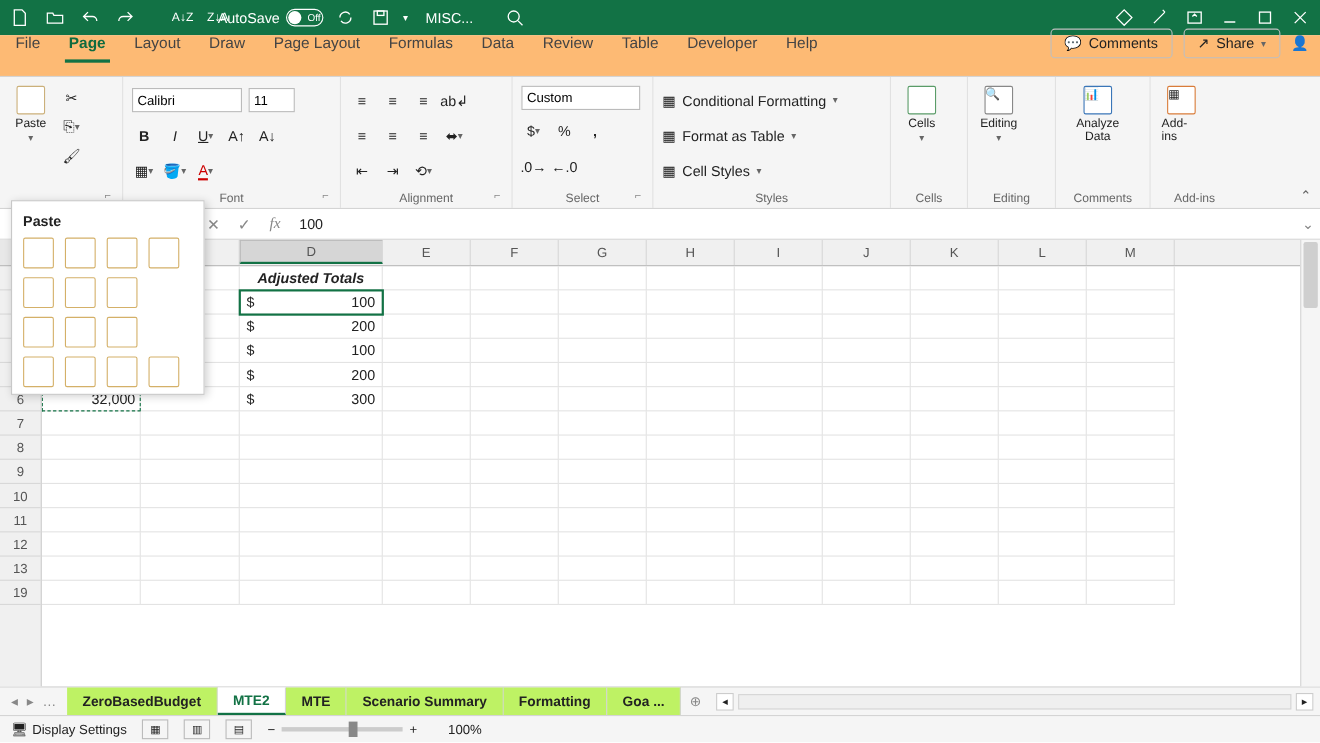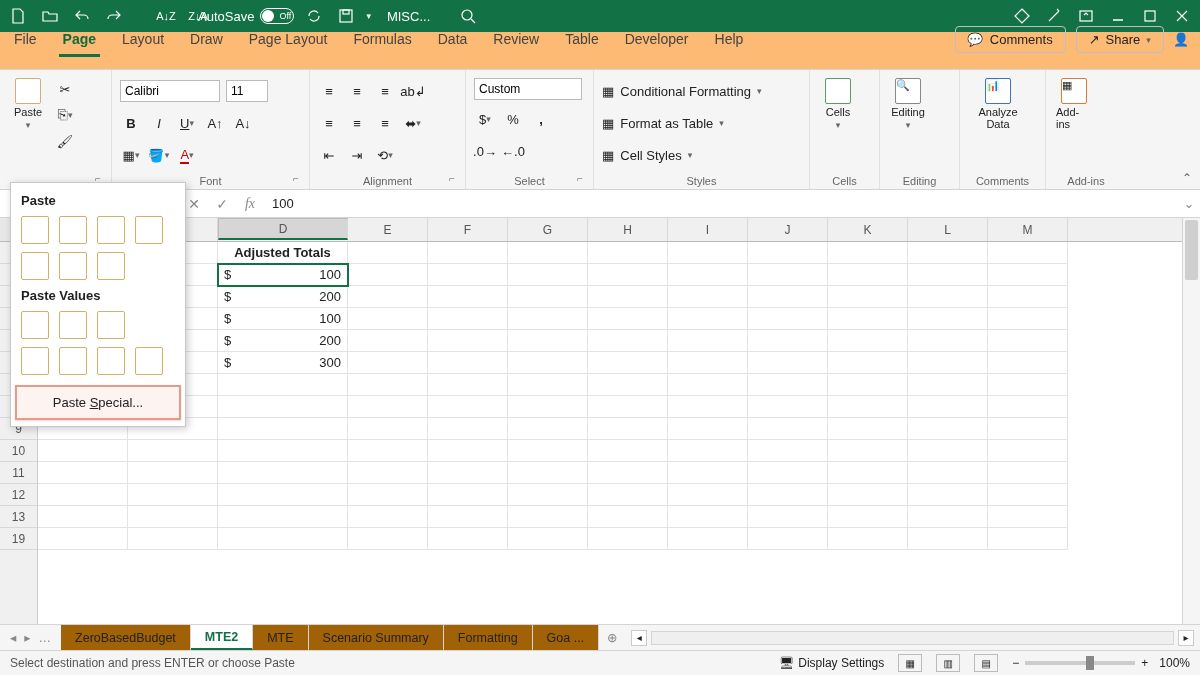--- a/index.html
+++ b/index.html
@@ -49,41 +49,41 @@
 .rowhdrs { width:38px; background:#f0f0f0; border-right:1px solid #ccc; }
 .rowhdrs .rh { height:22px; border-bottom:1px solid #d8d8d8; font-size:12px; display:flex; align-items:center; justify-content:center; color:#555; }
 .rowhdrs .rh.first { height:24px; background:#e8e8e8; border-bottom:1px solid #bbb; }
 .cols { flex:1; overflow:hidden; position:relative; }
 .colhdrs { height:24px; display:flex; background:#f0f0f0; border-bottom:1px solid #bbb; }
 .colhdrs .ch { border-right:1px solid #d8d8d8; font-size:12px; display:flex; align-items:center; justify-content:center; color:#555; }
 .colhdrs .ch.sel { background:#d6d6d6; border-bottom:2px solid #127245; }
 .cells { position:relative; }
 .row { display:flex; height:22px; }
 .cell { border-right:1px solid #e3e3e3; border-bottom:1px solid #e3e3e3; font-size:13px; padding:0 4px; display:flex; align-items:center; overflow:hidden; white-space:nowrap; }
-.cell.bold { font-weight:600; }
+.cell.bold { font-weight:600;font-style:italic; }
 .cell.r { justify-content:flex-end; }
 .cell.dollar { justify-content:space-between; padding:0 6px; }
 .cell.active { outline:2px solid #127245; outline-offset:-1px; background:#fff; z-index:2; position:relative; }
 .marchants { outline:1.5px dashed #127245; outline-offset:-1px; }
 .vsb { width:18px; background:#f5f5f5; border-left:1px solid #d4d4d4; position:relative; }
 .vsb .thumb { position:absolute; top:2px; left:2px; right:2px; height:60px; background:#cfcfcf; border-radius:2px; }
 
 
 .paste-menu { position:absolute; left:10px; top:182px; width:176px; background:#fff; border:1px solid #c8c8c8; box-shadow:2px 2px 8px rgba(0,0,0,.2); z-index:50; padding:6px 0 2px; }
 .paste-menu .pm-title { font-weight:600; font-size:13px; padding:4px 10px; }
 .paste-menu .pm-row { display:flex; gap:10px; padding:4px 10px; }
 .paste-menu .pm-ic { width:28px; height:28px; border:1px solid #d4b068; background:#fff; border-radius:2px; cursor:pointer; position:relative; }
 .paste-menu .pm-ic::after { content:""; position:absolute; right:-2px; bottom:-2px; width:10px; height:10px; }
 .paste-menu .pm-special { margin:6px 4px 4px; padding:8px 10px; border:2px solid #e89a8a; background:#fdf3f1; color:#222; font-size:13px; text-align:center; cursor:pointer; box-shadow:0 1px 2px rgba(0,0,0,.15); }
 .paste-menu .pm-special u { text-decoration:underline; }
 
 
 .sheetbar { height:26px; background:#f5f5f5; border-top:1px solid #d4d4d4; display:flex; align-items:stretch; font-size:12.5px; }
 .sheetnav { display:flex; align-items:center; gap:8px; padding:0 10px; color:#888; }
-.sheettab { padding:0 14px; display:flex; align-items:center; border-right:1px solid #d4d4d4; cursor:pointer; background:#a16207; }
+.sheettab { padding:0 14px; display:flex; align-items:center; border-right:1px solid #d4d4d4; cursor:pointer; background:#bef264;font-weight:bold; }
 .sheettab.active { background:#fff; color:#127245; font-weight:600; border-bottom:2px solid #127245; }
 .sheetadd { width:26px; display:flex; align-items:center; justify-content:center; color:#888; cursor:pointer; }
 .hsb { flex:1; display:flex; align-items:center; padding:0 6px; gap:4px; }
 .hsb .track { flex:1; height:14px; background:#efefef; border:1px solid #d4d4d4; position:relative; }
 .hsb .arrow { width:16px; height:16px; border:1px solid #ccc; background:#fff; display:flex; align-items:center; justify-content:center; font-size:10px; cursor:pointer; }
 
 
 .status { height:25px; background:#f5f5f5; border-top:1px solid #d4d4d4; display:flex; align-items:center; font-size:12px; padding:0 10px; gap:14px; }
 .status .st-left { flex:1; color:#555; }
 .status .viewbtn { width:24px; height:18px; border:1px solid #bbb; display:flex; align-items:center; justify-content:center; cursor:pointer; font-size:10px; }
@@ -638,33 +638,31 @@
     <div class="pm-ic"></div>
     <div class="pm-ic"></div>
     <div class="pm-ic"></div>
     <div class="pm-ic"></div>
   </div>
   <div class="pm-row">
     <div class="pm-ic"></div>
     <div class="pm-ic"></div>
     <div class="pm-ic"></div>
   </div>
-  <div class="pm-title">Paste Values</div>
   <div class="pm-row">
     <div class="pm-ic"></div>
     <div class="pm-ic"></div>
     <div class="pm-ic"></div>
   </div>
   <div class="pm-row">
     <div class="pm-ic"></div>
     <div class="pm-ic"></div>
     <div class="pm-ic"></div>
     <div class="pm-ic"></div>
   </div>
-  <div class="pm-special">Paste <u>S</u>pecial...</div>
 </div>
 
 <div class="sheetbar">
   <div class="sheetnav">
     <span>◂</span>
     <span>▸</span>
     <span>…</span>
   </div>
   <div id="sheets-host" style="display:flex">
       <div class="sheettab">ZeroBasedBudget</div>
@@ -676,29 +674,28 @@
     </div>
   <div class="sheetadd">⊕</div>
   <div class="hsb">
     <div class="arrow">◂</div>
     <div class="track"></div>
     <div class="arrow">▸</div>
   </div>
 </div>
 
 <div class="status">
-  <div class="st-left">Select destination and press ENTER or choose Paste</div>
   <div style="display:flex;gap:4px;cursor:pointer">
       <span>🖥</span>
       <span>Display Settings</span>
     </div>
   <div class="viewbtn">▦</div>
   <div class="viewbtn">▥</div>
   <div class="viewbtn">▤</div>
   <div class="zoom">
     <span style="cursor:pointer">−</span>
     <div class="zslider">
         <div class="zthumb"></div>
       </div>
     <span style="cursor:pointer">+</span>
-    <span style="margin-left:5px">100%</span>
+    <span style="margin-left:22px">100%</span>
   </div>
 </div>
 
 </body></html>

